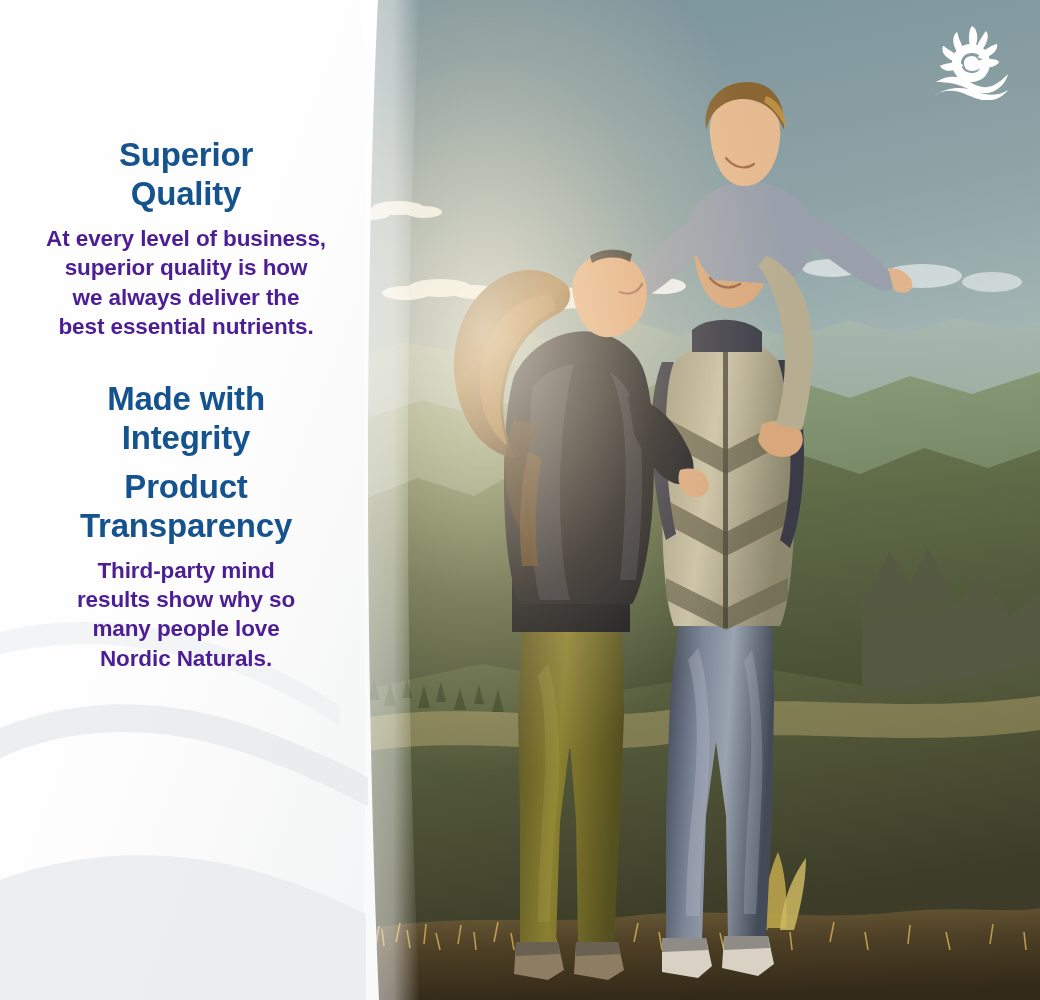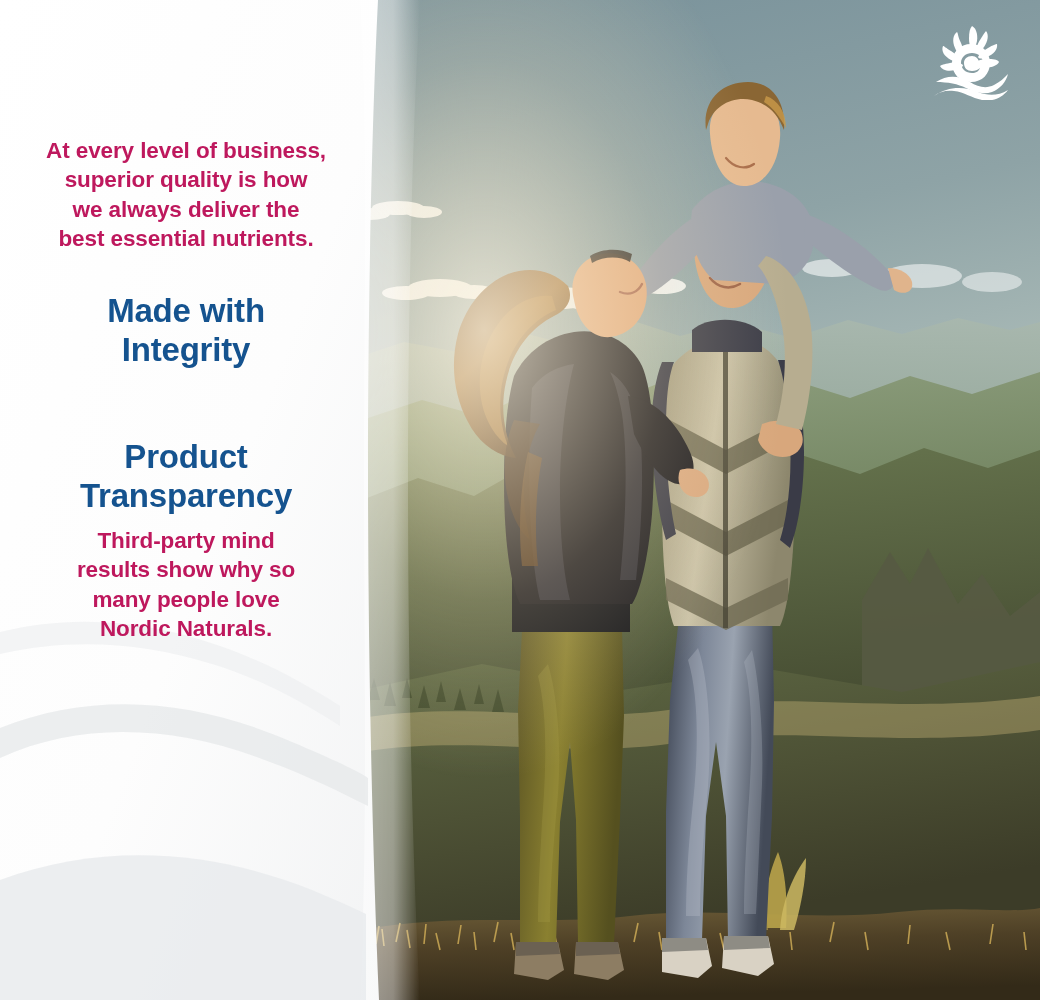--- a/index.html
+++ b/index.html
@@ -56,33 +56,33 @@
     align-items: center;
     box-sizing: border-box;
     padding: 0 18px;
   }
   .value-block {
     width: 100%;
     text-align: center;
   }
   .value-block.b1 { margin-top: 136px; }
   .value-block.b2 { margin-top: 38px; }
-  .value-block.b3 { margin-top: 58px; }
+  .value-block.b3 { }
 
   .value-title {
     color: #15538f;
     font-size: 33px;
     font-weight: bold;
     line-height: 1.18;
     letter-spacing: -0.2px;
     margin: 0 0 10px 0;
     white-space: pre-line;
   }
   .value-body {
-    color: #be185d;
+    color: #4c1d95;
     font-size: 22.5px;
     font-weight: bold;
     line-height: 1.31;
     margin: 0;
     letter-spacing: -0.1px;
     white-space: pre-line;
   }
 
   
   .logo {
@@ -390,20 +390,22 @@
       <path fill="#e9ebed" opacity="0.85" d="M0,880 C104,842 212,850 312,890 C336,900 354,908 366,914
                L366,1000 L0,1000 Z"></path>
       <path fill="#eef0f1" opacity="0.7" d="M0,632 C72,614 148,620 220,646 C266,662 306,684 340,706
                L340,726 C300,700 258,678 212,664 C142,642 70,638 0,654 Z"></path>
     </svg>
   </div>
 
   <div class="text-column">
 
     <div class="value-block b1">
+      <h2 class="value-title">Superior
+Quality</h2>
       <p class="value-body">At every level of business,
 superior quality is how
 we always deliver the
 best essential nutrients.</p>
     </div>
 
     <div class="value-block b2">
       <h2 class="value-title">Made with
 Integrity</h2>
     </div>

